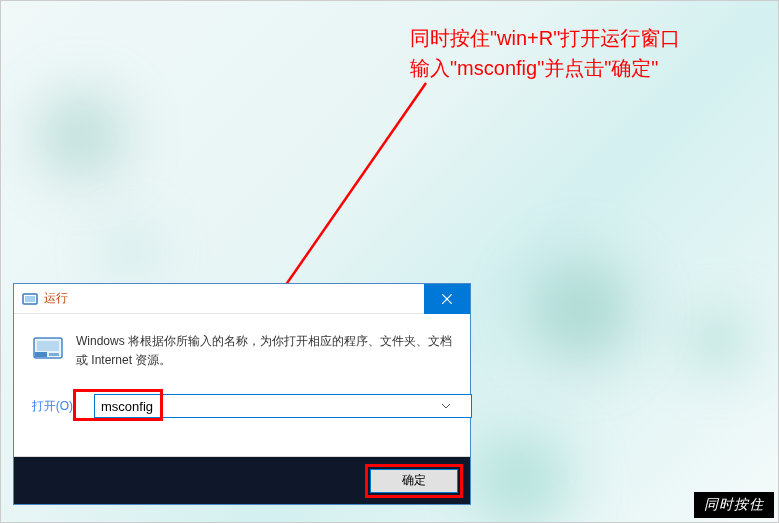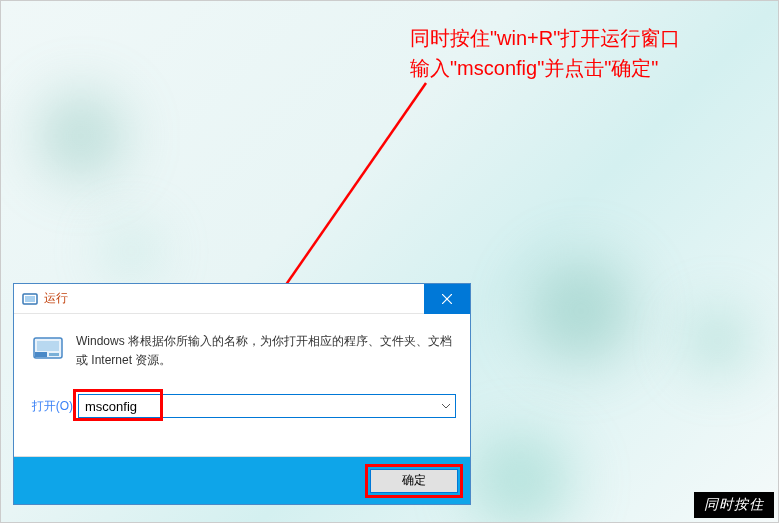--- a/index.html
+++ b/index.html
@@ -99,41 +99,42 @@
       margin-right: 2px;
     }
     .combo {
       width: 100%;
       height: 24px;
       border: 1px solid #0078d7;
       padding: 2px 22px 2px 6px;
       font-size: 13px;
       font-family: "Segoe UI", sans-serif;
       outline: none;
+      margin-left: 16px;
     }
     .combo-arrow {
       position: absolute;
       right: 1px;
       top: 1px;
       width: 18px;
       height: 22px;
       display: flex;
       align-items: center;
       justify-content: center;
       cursor: pointer;
     }
     .input-highlight {
       position: absolute;
       border: 3px solid #ff0000;
       pointer-events: none;
     }
 
     .dialog-footer {
       height: 48px;
-      background: #0ea5e9;
+      background: #0f172a;
       border-top: 1px solid #dcdcdc;
       display: flex;
       align-items: center;
       justify-content: flex-end;
       padding-right: 12px;
       gap: 8px;
     }
     .dlg-btn {
       width: 88px;
       height: 24px;

